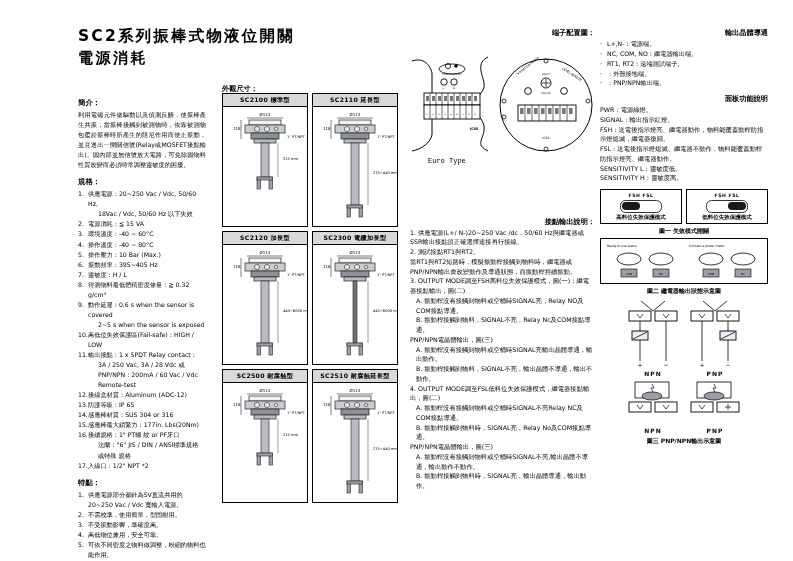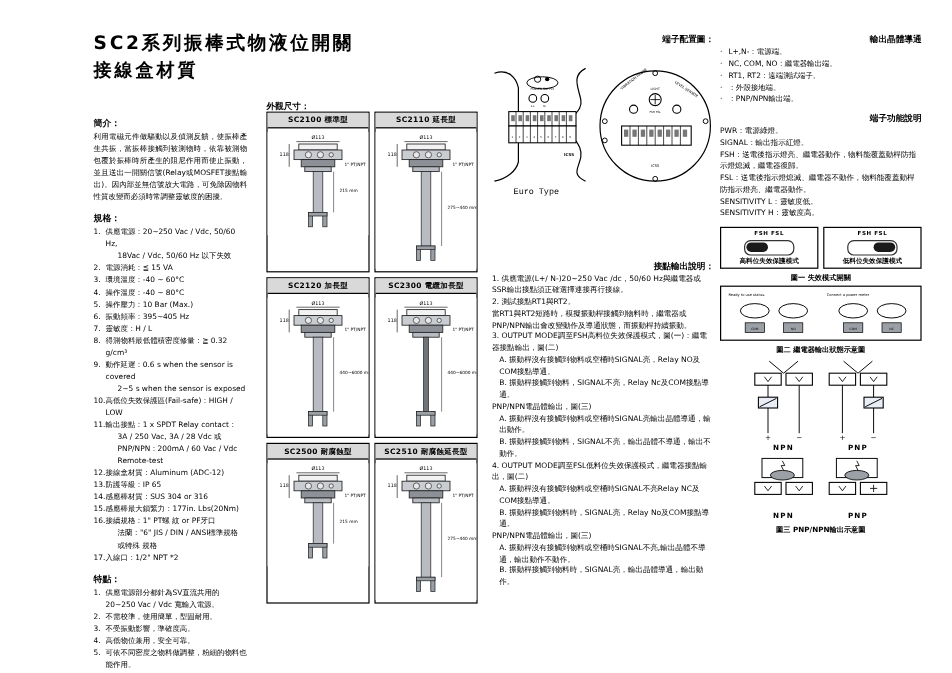--- a/index.html
+++ b/index.html
@@ -61,21 +61,21 @@
   .wire-cell{text-align:center;}
   .wire-name{font-size:6px;font-weight:bold;letter-spacing:1px;margin-top:1px;}
 </style>
 </head>
 <body>
 
 <div class="page">
 
   <div class="title-wrap">
     <div class="title-main">SC2系列振棒式物液位開關</div>
-    <div class="title-sub">接線盒材質</div>
+    <div class="title-sub">電源消耗</div>
   </div>
 
   <div class="col-left">
 
     <div class="sec">
       <div class="sec-h">簡介：</div>
       <div class="p">利用電磁元件做驅動以及偵測反饋，使振棒產生共振，當振棒接觸到被測物時，依靠被測物包覆於振棒時所產生的阻尼作用而使止振動，並且送出一開關信號(Relay或MOSFET接點輸出)。因內部並無信號放大電路，可免除因物料性質改變而必須時常調整靈敏度的困擾。</div>
     </div>
 
     <div class="sec">
@@ -393,21 +393,21 @@
 
     <div class="h">輸出晶體導通</div>
     <div id="tfunc-list">
         <div class="bullet">L+,N-：電源端。</div>
         <div class="bullet">NC, COM, NO：繼電器輸出端。</div>
         <div class="bullet">RT1, RT2：遠端測試端子。</div>
         <div class="bullet">：外殼接地端。</div>
         <div class="bullet">：PNP/NPN輸出端。</div>
       </div>
 
-    <div class="h" style="margin-top:6px">端子功能說明</div>
+    <div class="h" style="margin-top:6px">面板功能說明</div>
     <div id="pfunc-list">
         <div class="t">PWR：電源綠燈。</div>
         <div class="t">SIGNAL：輸出指示紅燈。</div>
         <div class="t">FSH：送電後指示燈亮、繼電器動作，物料能覆蓋動桿防指示燈熄滅，繼電器復歸。</div>
         <div class="t">FSL：送電後指示燈熄滅、繼電器不動作，物料能覆蓋動桿防指示燈亮、繼電器動作。</div>
         <div class="t">SENSITIVITY L：靈敏度低。</div>
         <div class="t">SENSITIVITY H：靈敏度高。</div>
       </div>
 
     <div class="fig-pair" style="margin-top:6px">

